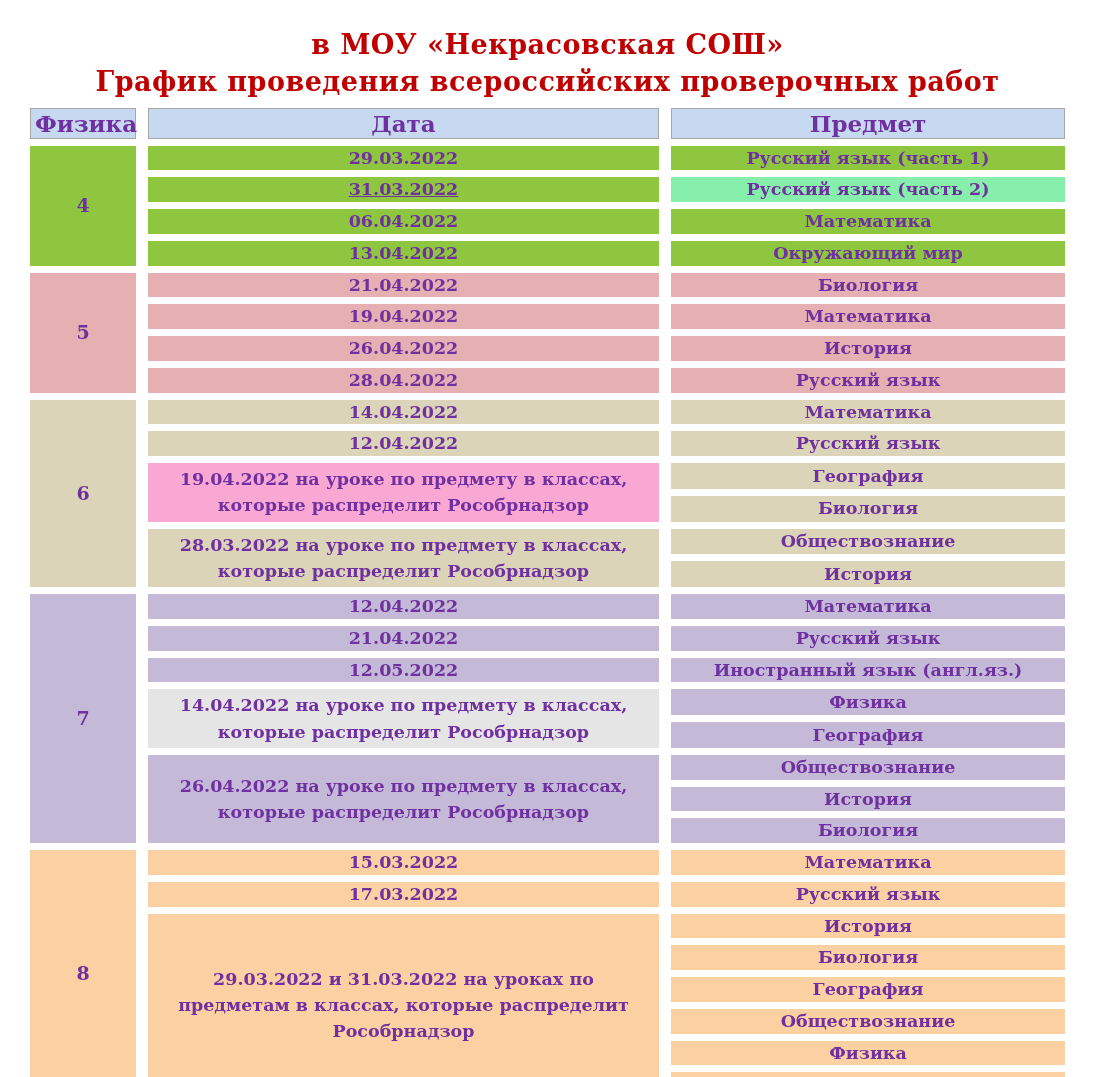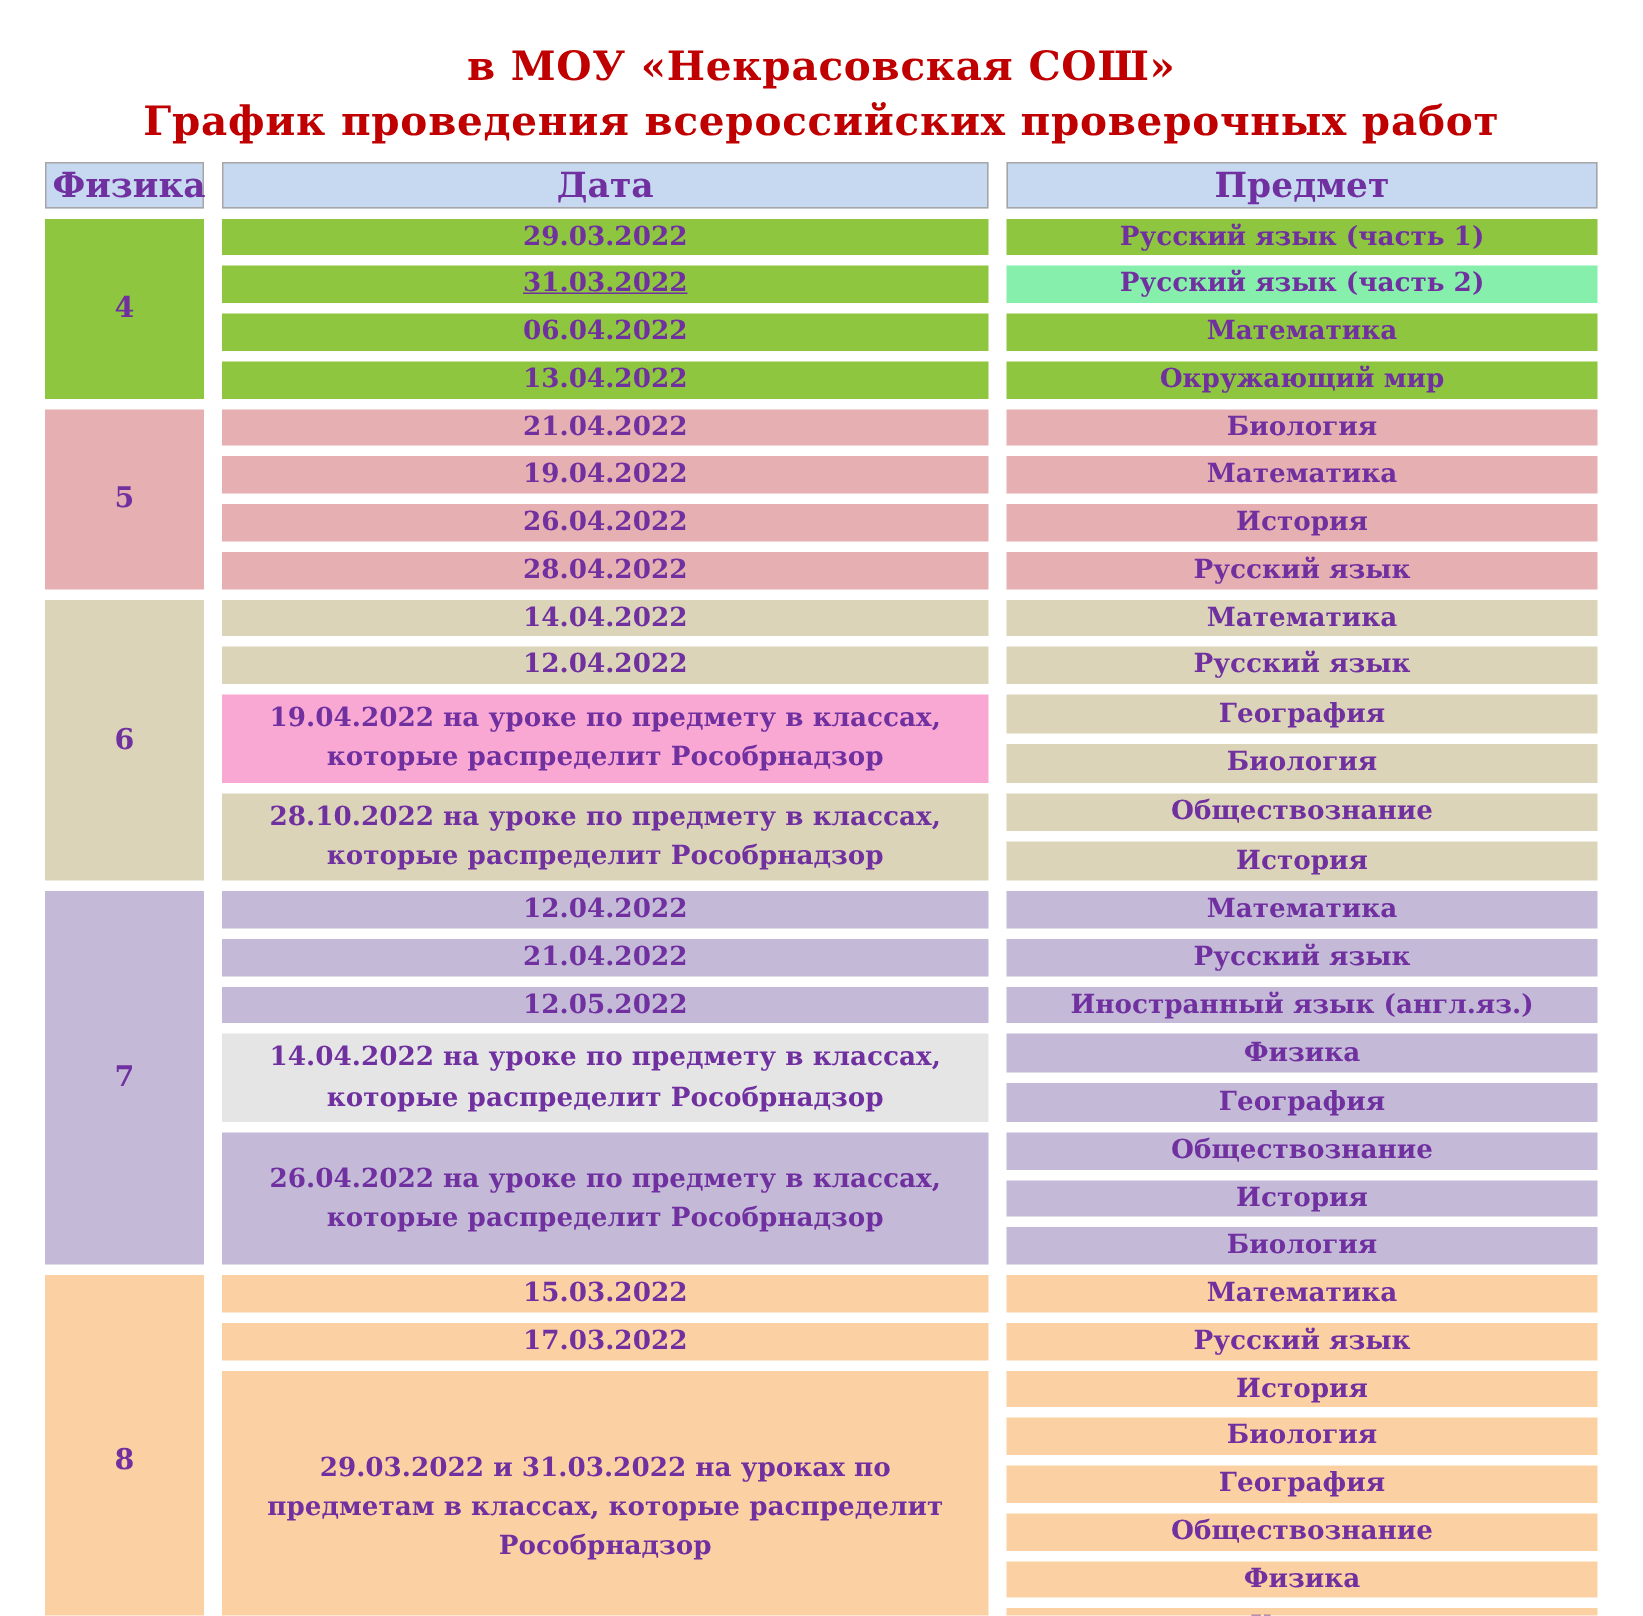--- a/index.html
+++ b/index.html
@@ -129,21 +129,21 @@
           <td class="subject-cell" style="background: rgb(219, 212, 184);">Русский язык</td>
         </tr>
         <tr>
           <td rowspan="2" class="date-cell long" style="background: #f9a8d4;">19.04.2022  на уроке по предмету в классах, которые распределит Рособрнадзор</td>
           <td class="subject-cell" style="background: rgb(219, 212, 184);">География</td>
         </tr>
         <tr>
           <td class="subject-cell" style="background: rgb(219, 212, 184);">Биология</td>
         </tr>
         <tr>
-          <td rowspan="2" class="date-cell long" style="background: rgb(219, 212, 184);">28.10.2022  на уроке по предмету в классах, которые распределит Рособрнадзор</td>
+          <td rowspan="2" class="date-cell long" style="background: rgb(219, 212, 184);">28.03.2022  на уроке по предмету в классах, которые распределит Рособрнадзор</td>
           <td class="subject-cell" style="background: rgb(219, 212, 184);">Обществознание</td>
         </tr>
         <tr>
           <td class="subject-cell" style="background: rgb(219, 212, 184);">История</td>
         </tr>
         <tr>
           <td rowspan="8" class="class-cell" style="background: rgb(196, 186, 216);">7</td>
           <td rowspan="1" class="date-cell" style="background: rgb(196, 186, 216);">12.04.2022</td>
           <td class="subject-cell" style="background: rgb(196, 186, 216);">Математика</td>
         </tr>

